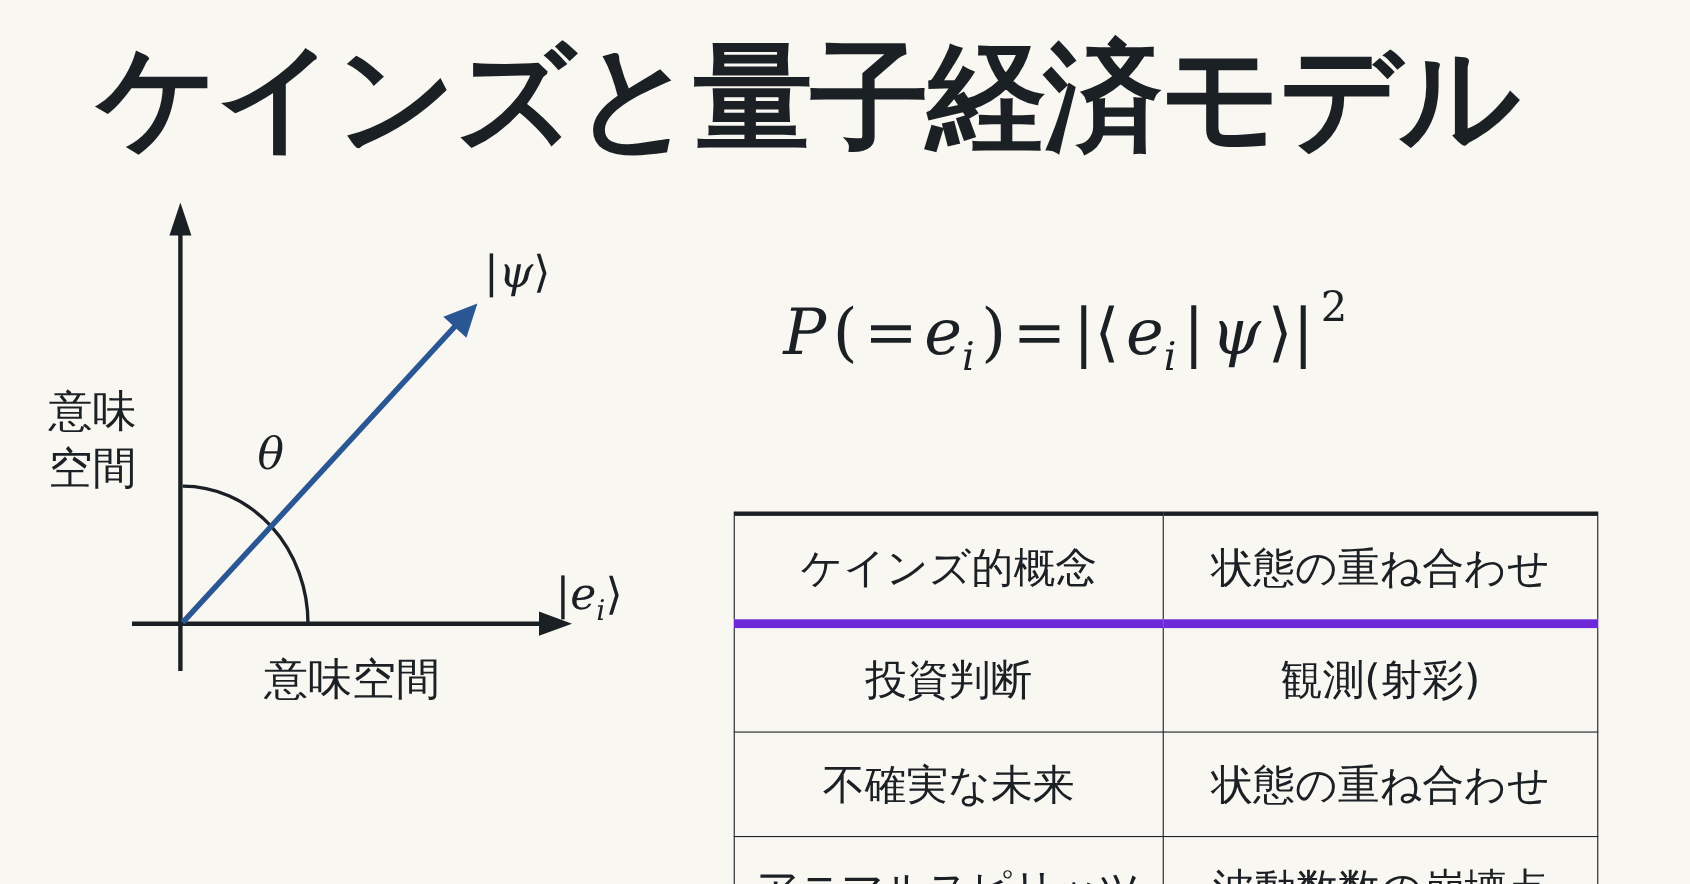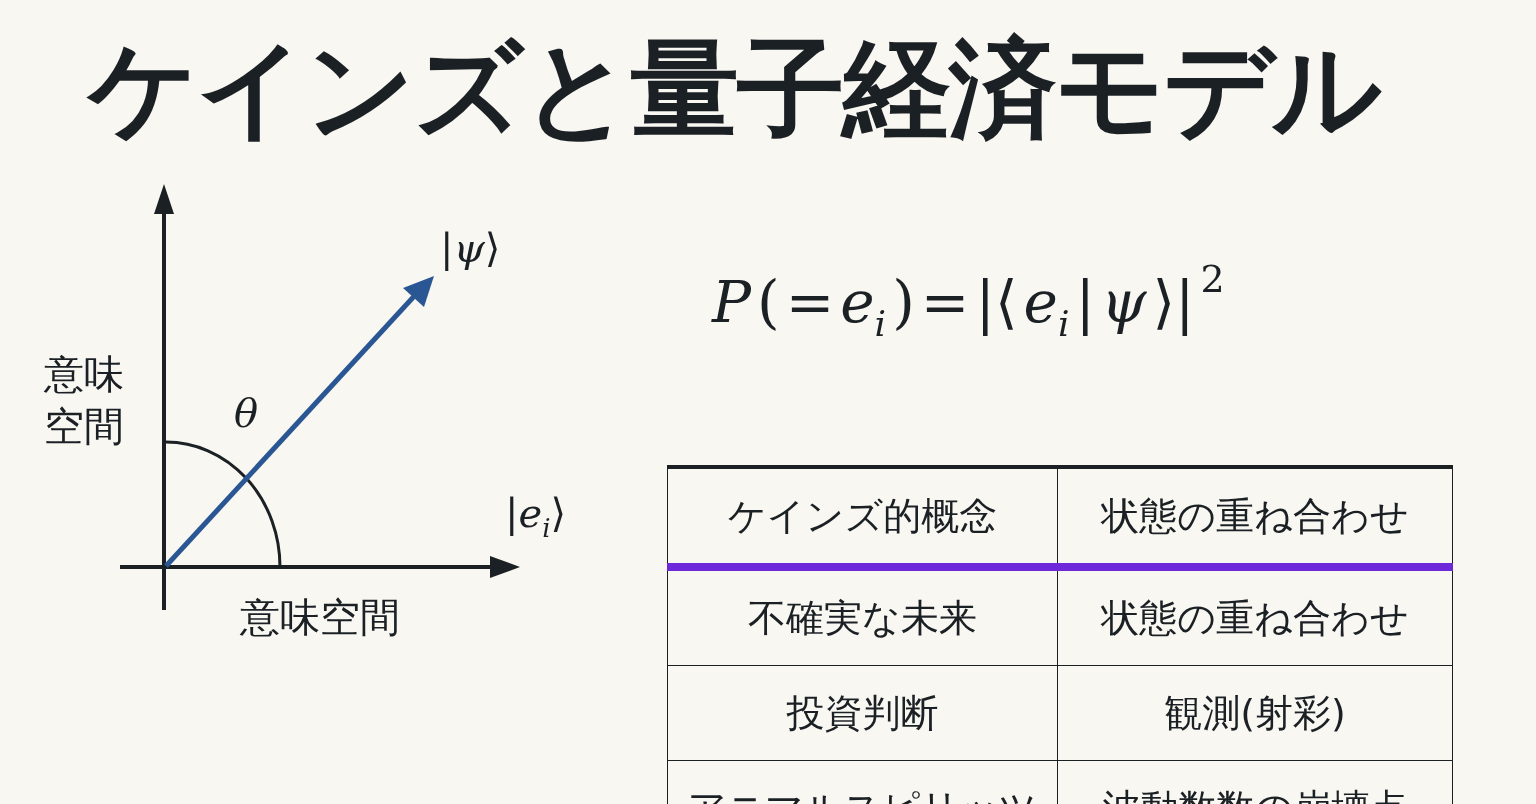--- a/index.html
+++ b/index.html
@@ -33,21 +33,21 @@
       font-size: 40px; white-space: nowrap;
     }
     .ket {
       position: absolute;
       font-family: "DejaVu Serif", "Liberation Serif", serif;
       font-size: 40px; white-space: nowrap;
     }
     .ket i { font-style: italic; }
     .ket sub { font-size: 26px; font-style: italic; vertical-align: -10px; }
     .ket-psi { left: 440px; top: 225px; }
-    .ket-ei { left: 505px; top: 490px; }
+    .ket-ei { left: 505px; top: 518px; }
     .theta {
       position: absolute; left: 234px; top: 390px;
       font-family: "DejaVu Serif", "Liberation Serif", serif;
       font-style: italic; font-size: 40px;
     }
     .formula {
       position: absolute; left: 712px; top: 268px;
       font-family: "DejaVu Serif", "Liberation Serif", serif;
       font-size: 58px; white-space: nowrap;
       display: flex; align-items: baseline; gap: 6px;
@@ -137,26 +137,26 @@
           <col class="c2">
         </colgroup>
       <thead>
         <tr>
           <th>ケインズ的概念</th>
           <th>状態の重ね合わせ</th>
         </tr>
       </thead>
       <tbody>
         <tr>
+          <td>投資判断</td>
+          <td>観測(射彩)</td>
+        </tr>
+        <tr>
           <td>不確実な未来</td>
           <td>状態の重ね合わせ</td>
-        </tr>
-        <tr>
-          <td>投資判断</td>
-          <td>観測(射彩)</td>
         </tr>
         <tr>
           <td>アニマルスピリッツ</td>
           <td>波動数数の崩壊点</td>
         </tr>
       </tbody>
     </table>
   </div>
 
 </div>

